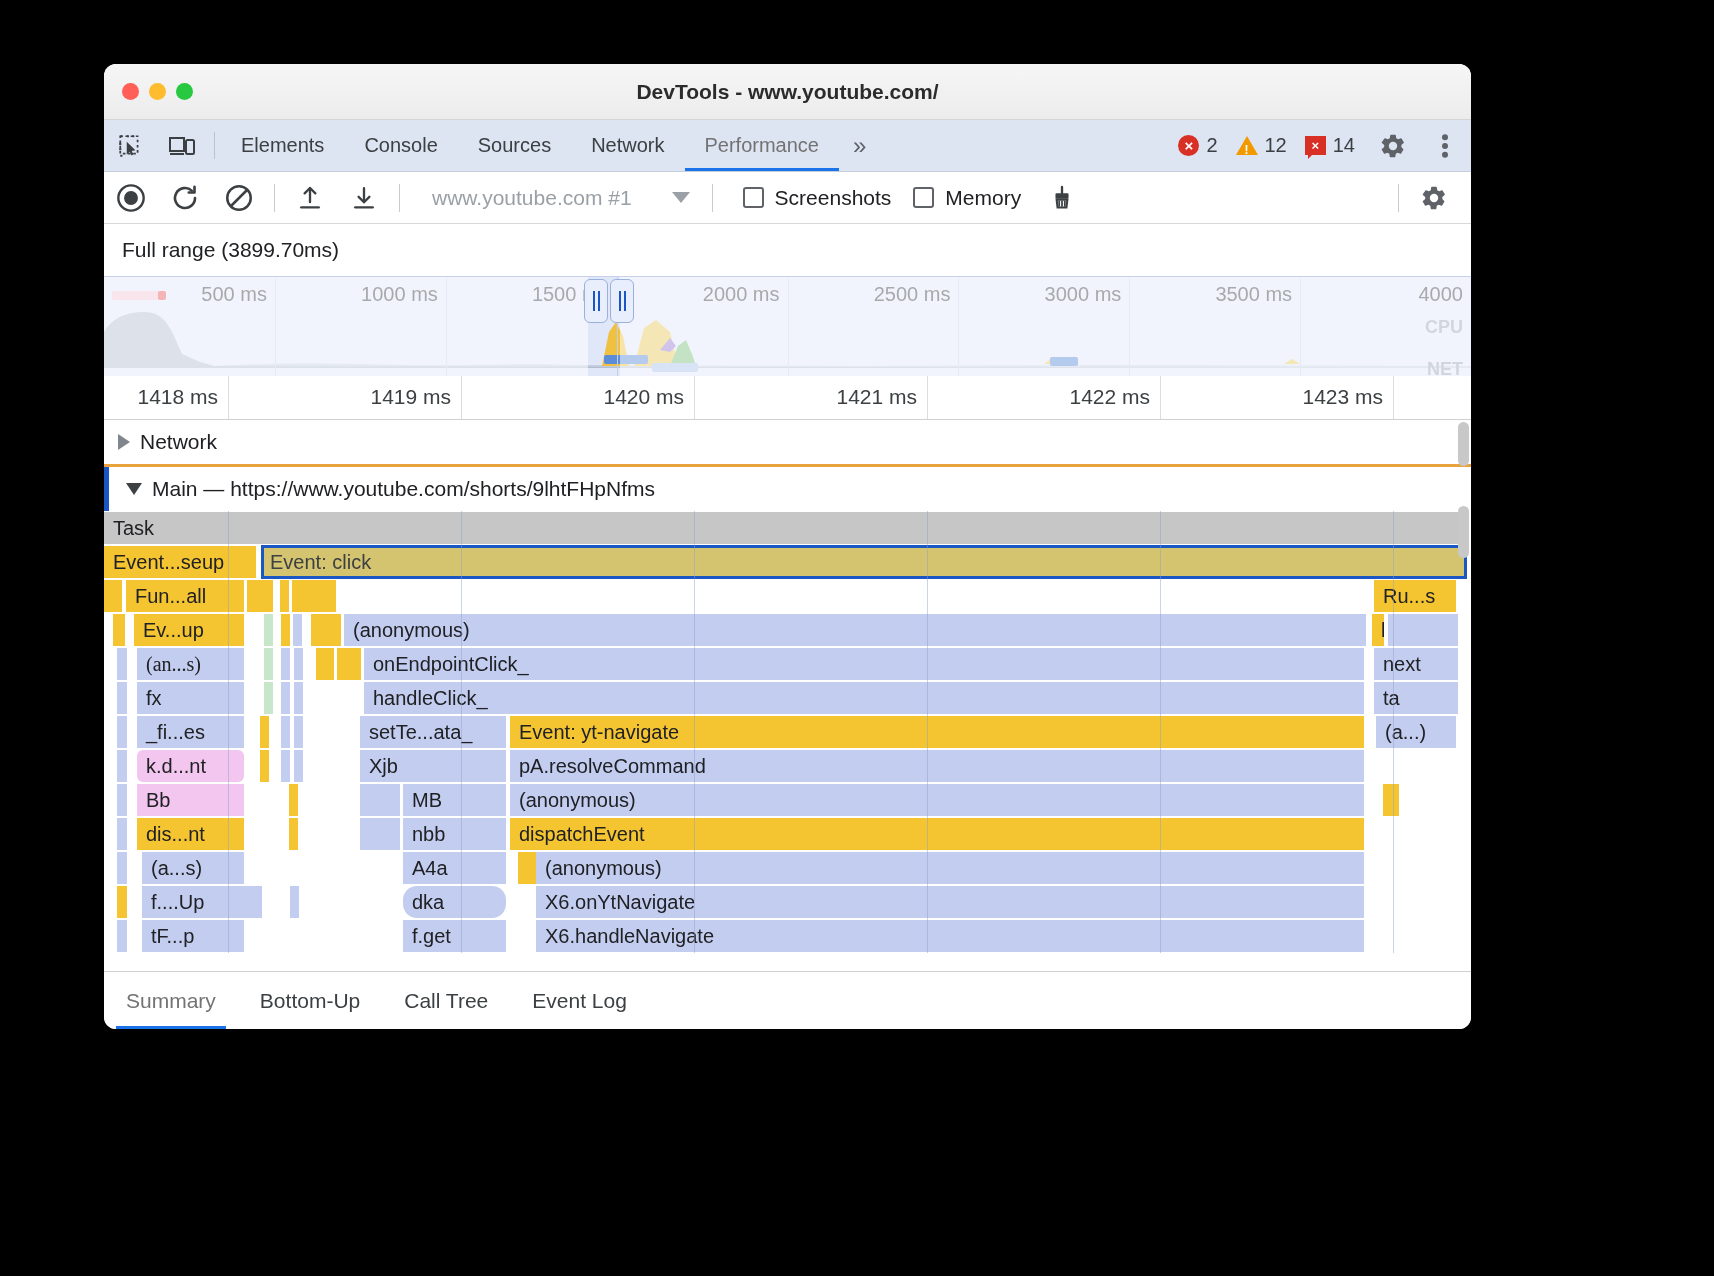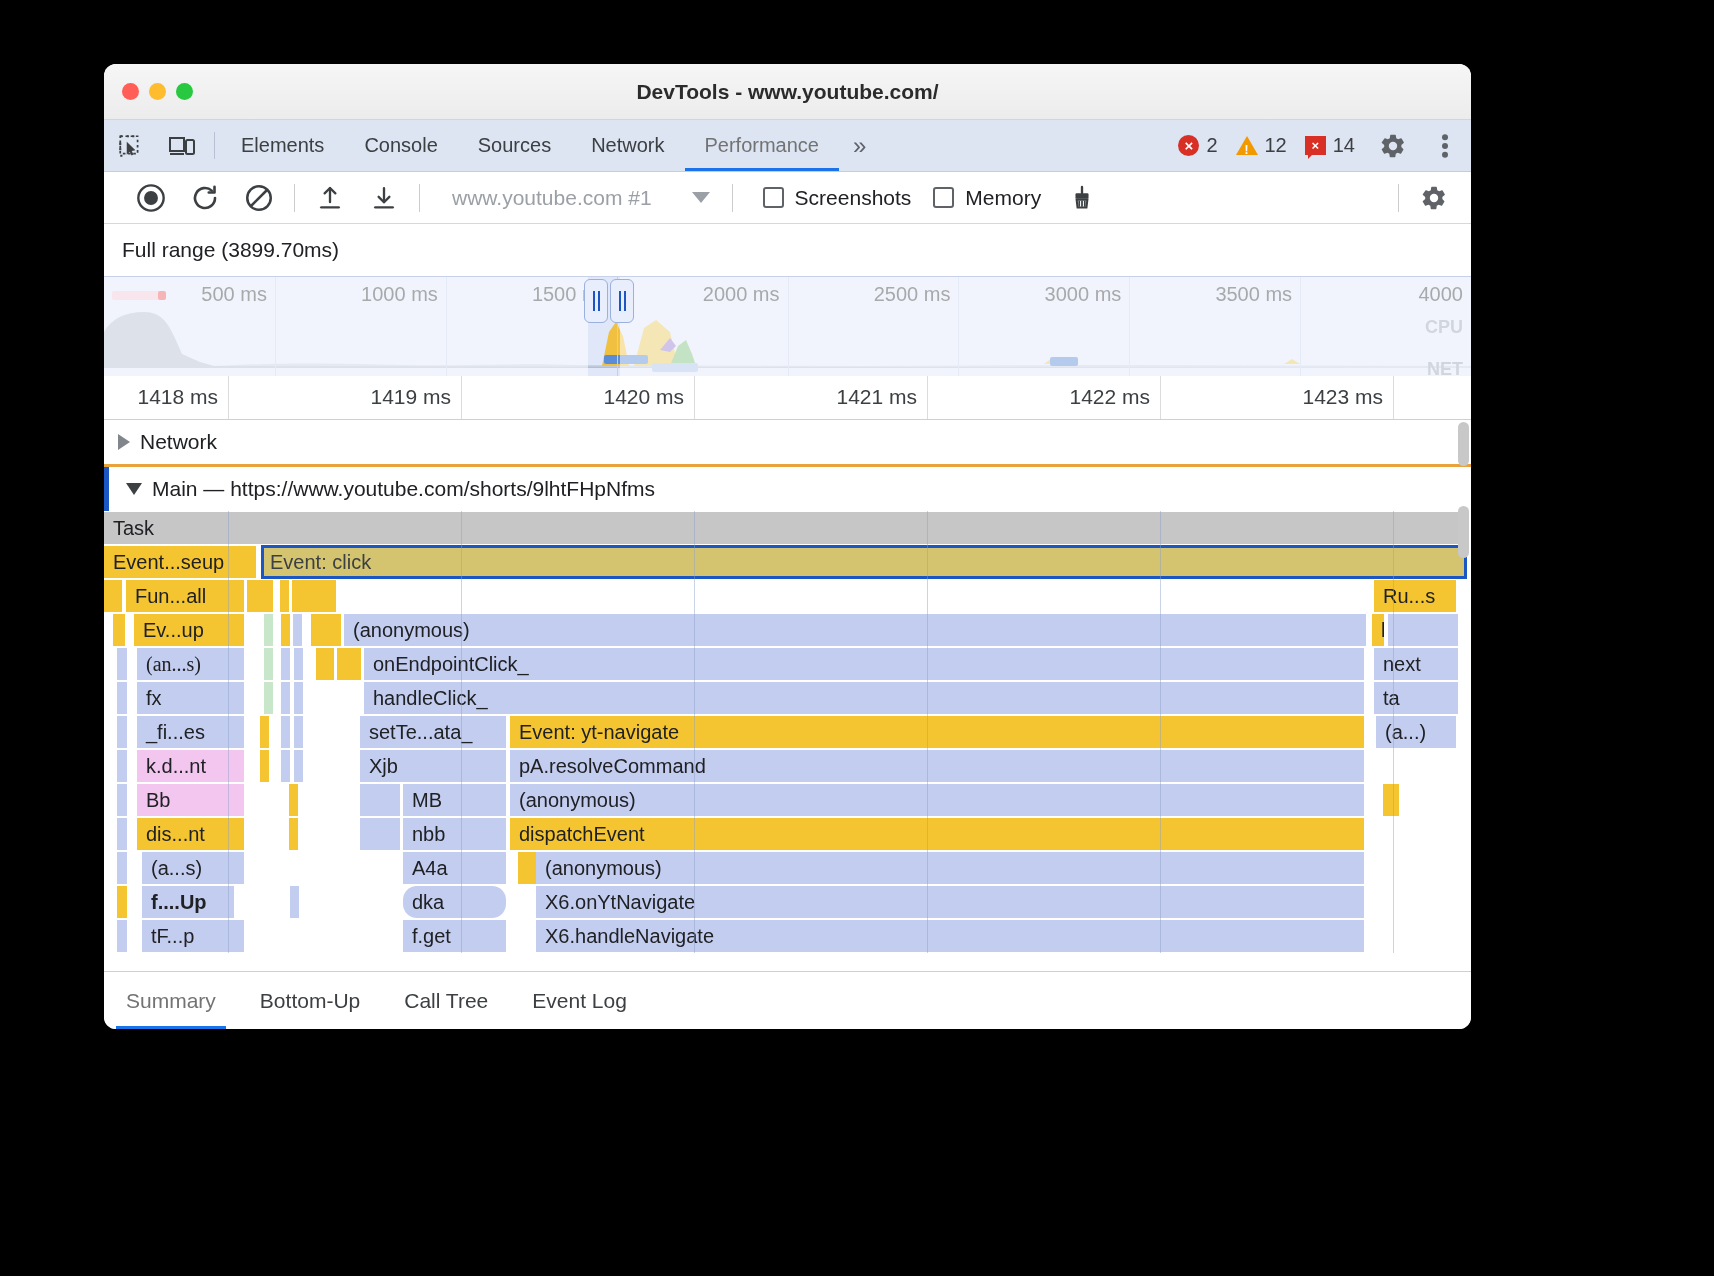--- a/index.html
+++ b/index.html
@@ -82,21 +82,21 @@
               font-size: 13px; font-weight:bold; display:flex; align-items:center;
               justify-content:center; position: relative;}
   .badge-sq::after{content:''; position:absolute; left:3px; bottom:-4px;
               border-left:5px solid #d93025; border-bottom:5px solid transparent;}
   .gear-btn, .kebab-btn { width: 52px; display:flex; align-items:center; justify-content:center; cursor:pointer;}
 
   
   .perftoolbar {
     height: 52px; flex: 0 0 52px;
     background: #fff; border-bottom: 1px solid #d8d8d8;
-    display: flex; align-items: center; gap: 0; padding-left: 20px;
+    display: flex; align-items: center; gap: 0;
   }
   .pt-btn { width: 54px; height:52px; display:flex; align-items:center; justify-content:center; cursor:pointer; }
   .pt-sep { width:1px; height:28px; background:#ccc; margin: 0 8px; }
   .selector {
     display:flex; align-items:center; gap: 40px; margin-left: 24px;
     cursor: pointer;
   }
   .selector .sel-text { font-size: 21px; color: #9aa0a6; }
   .tri-down { width:0;height:0;border-left:9px solid transparent;border-right:9px solid transparent;
               border-top:11px solid #9aa0a6;}
@@ -519,21 +519,21 @@
           </div>
           <div class="bar yellow" style="left: 406px; width: 854px;">
             <span>Event: yt-navigate</span>
           </div>
           <div class="bar blue" style="left: 1272px; width: 80px;">
             <span>(a...)</span>
           </div>
         </div>
         <div class="row">
           <div class="bar blue" style="left: 13px; width: 10px;"></div>
-          <div class="bar pink" style="left: 33px; width: 107px;">
+          <div class="bar pink" style="left: 33px; width: 107px; border-radius: 6px;">
             <span>k.d...nt</span>
           </div>
           <div class="bar yellow" style="left: 156px; width: 6px;"></div>
           <div class="bar blue" style="left: 177px; width: 5px;"></div>
           <div class="bar blue" style="left: 190px; width: 4px;"></div>
           <div class="bar blue" style="left: 256px; width: 146px;">
             <span>Xjb</span>
           </div>
           <div class="bar blue" style="left: 406px; width: 854px;">
             <span>pA.resolveCommand</span>
@@ -578,21 +578,21 @@
             <span>A4a</span>
           </div>
           <div class="bar yellow" style="left: 414px; width: 5px;"></div>
           <div class="bar yellow" style="left: 423px; width: 5px;"></div>
           <div class="bar blue" style="left: 432px; width: 828px;">
             <span>(anonymous)</span>
           </div>
         </div>
         <div class="row">
           <div class="bar yellow" style="left: 13px; width: 10px;"></div>
-          <div class="bar blue" style="left: 38px; width: 92px; font-weight: bold;">
+          <div class="bar blue" style="left: 38px; width: 120px;">
             <span>f....Up</span>
           </div>
           <div class="bar blue" style="left: 186px; width: 5px;"></div>
           <div class="bar blue" style="left: 299px; width: 103px; border-radius: 14px;">
             <span>dka</span>
           </div>
           <div class="bar blue" style="left: 432px; width: 828px;">
             <span>X6.onYtNavigate</span>
           </div>
         </div>

